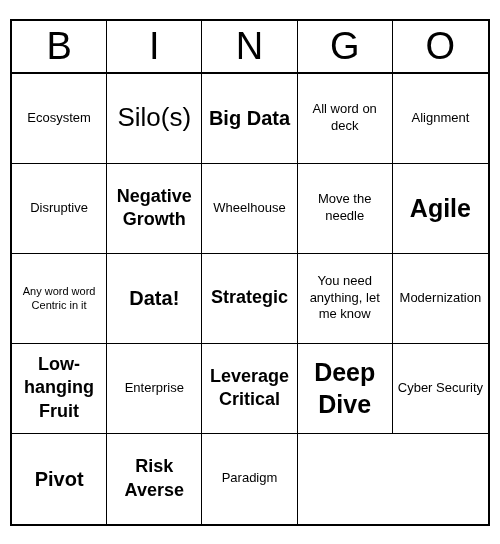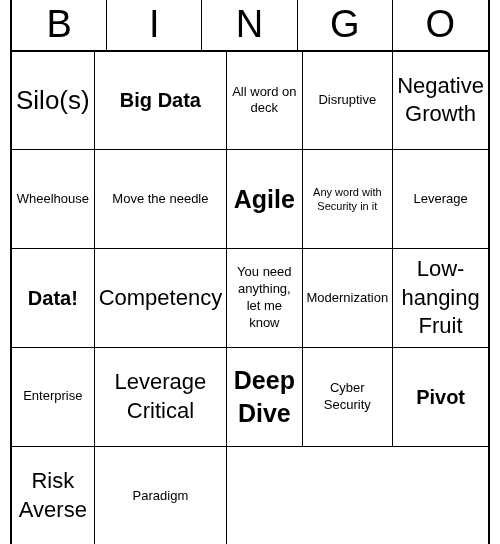--- a/index.html
+++ b/index.html
@@ -67,22 +67,22 @@
     .bingo-cell:nth-child(n+21) {
       border-bottom: none;
     }
 
     .bingo-cell.large-text {
       font-size: 26px;
       font-weight: normal;
     }
 
     .bingo-cell.medium-text {
-      font-size: 22px;
-      font-weight: normal;
+      font-size: 18px;
+      font-weight: bold;
     }
 
     .bingo-cell.big-text {
       font-size: 20px;
       font-weight: bold;
     }
 
     .bingo-cell.xlarge-text {
       font-size: 25px;
       font-weight: bold;
@@ -93,32 +93,33 @@
 
 <div class="bingo-card">
   <div class="bingo-header">
   <div class="bingo-header-cell">B</div>
       <div class="bingo-header-cell">I</div>
       <div class="bingo-header-cell">N</div>
       <div class="bingo-header-cell">G</div>
       <div class="bingo-header-cell">O</div>
     </div>
   <div class="bingo-grid">
+  <div class="bingo-cell">Ecosystem</div>
       <div class="bingo-cell large-text">Silo(s)</div>
       <div class="bingo-cell big-text">Big Data</div>
       <div class="bingo-cell">All word on deck</div>
+      <div class="bingo-cell">Alignment</div>
       <div class="bingo-cell">Disruptive</div>
       <div class="bingo-cell medium-text">Negative Growth</div>
       <div class="bingo-cell">Wheelhouse</div>
       <div class="bingo-cell">Move the needle</div>
       <div class="bingo-cell xlarge-text">Agile</div>
-      <div class="bingo-cell" style="font-size: 11px;">Any word with Security in it</div>
-      <div class="bingo-cell">Leverage</div>
+      <div class="bingo-cell" style="font-size: 11px;">Any word word Centric in it</div>
       <div class="bingo-cell big-text">Data!</div>
-      <div class="bingo-cell medium-text">Competency</div>
+      <div class="bingo-cell medium-text">Strategic</div>
       <div class="bingo-cell" style="font-size: 13px;">You need anything, let me know</div>
       <div class="bingo-cell">Modernization</div>
       <div class="bingo-cell medium-text">Low-hanging Fruit</div>
       <div class="bingo-cell">Enterprise</div>
       <div class="bingo-cell medium-text">Leverage Critical</div>
       <div class="bingo-cell xlarge-text">Deep Dive</div>
       <div class="bingo-cell">Cyber Security</div>
       <div class="bingo-cell big-text">Pivot</div>
       <div class="bingo-cell medium-text">Risk Averse</div>
       <div class="bingo-cell">Paradigm</div>

